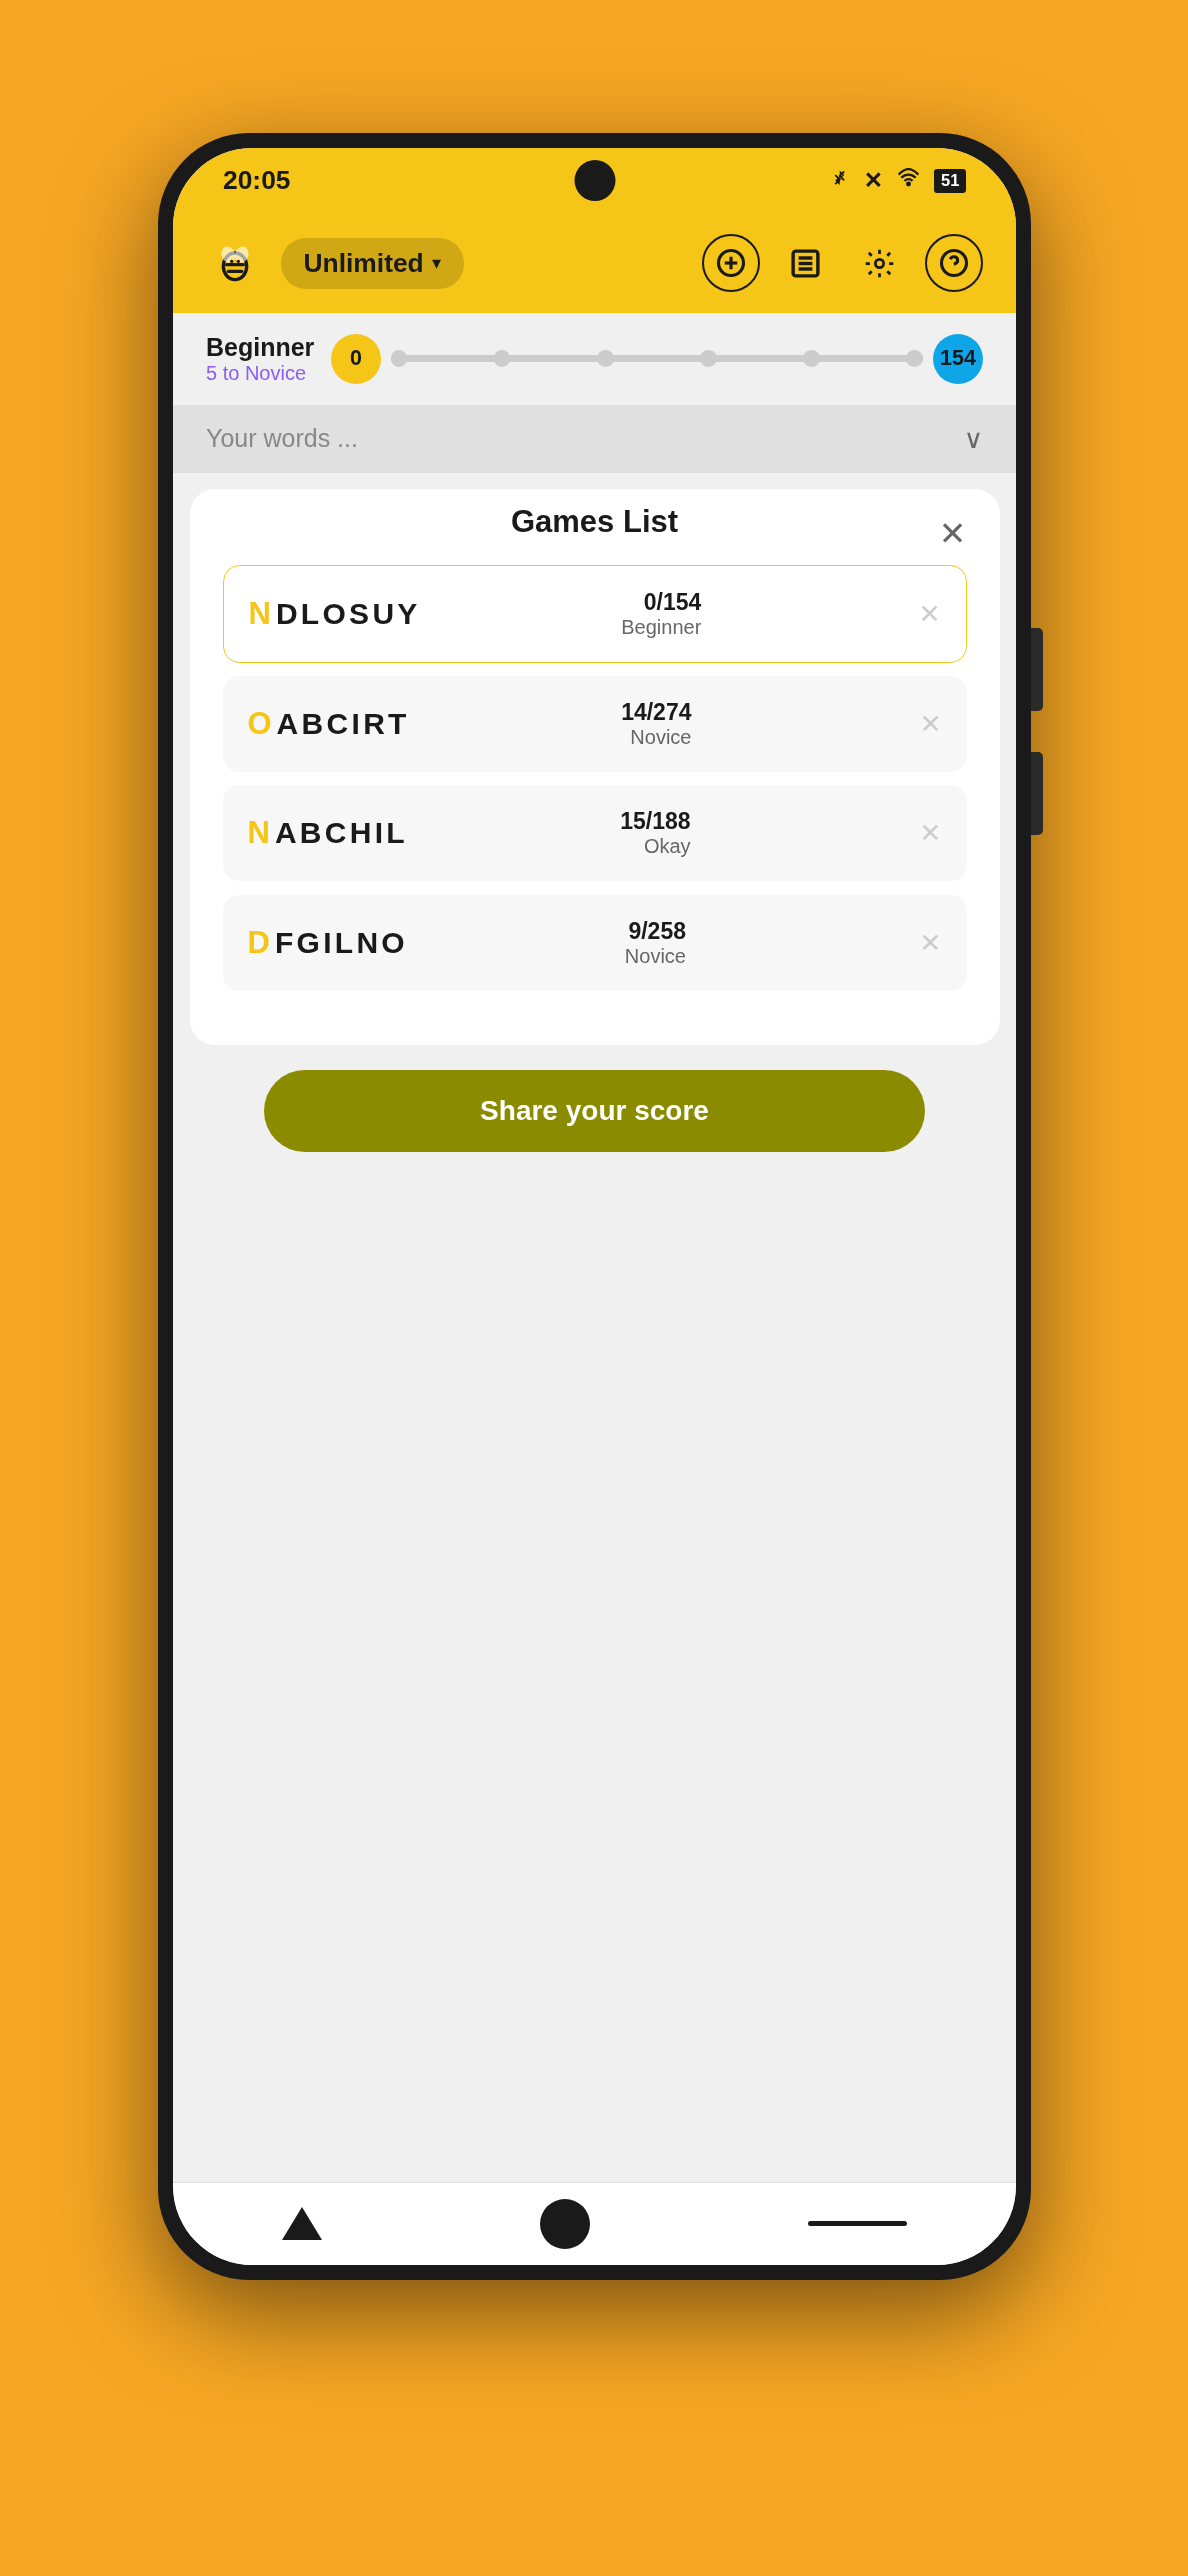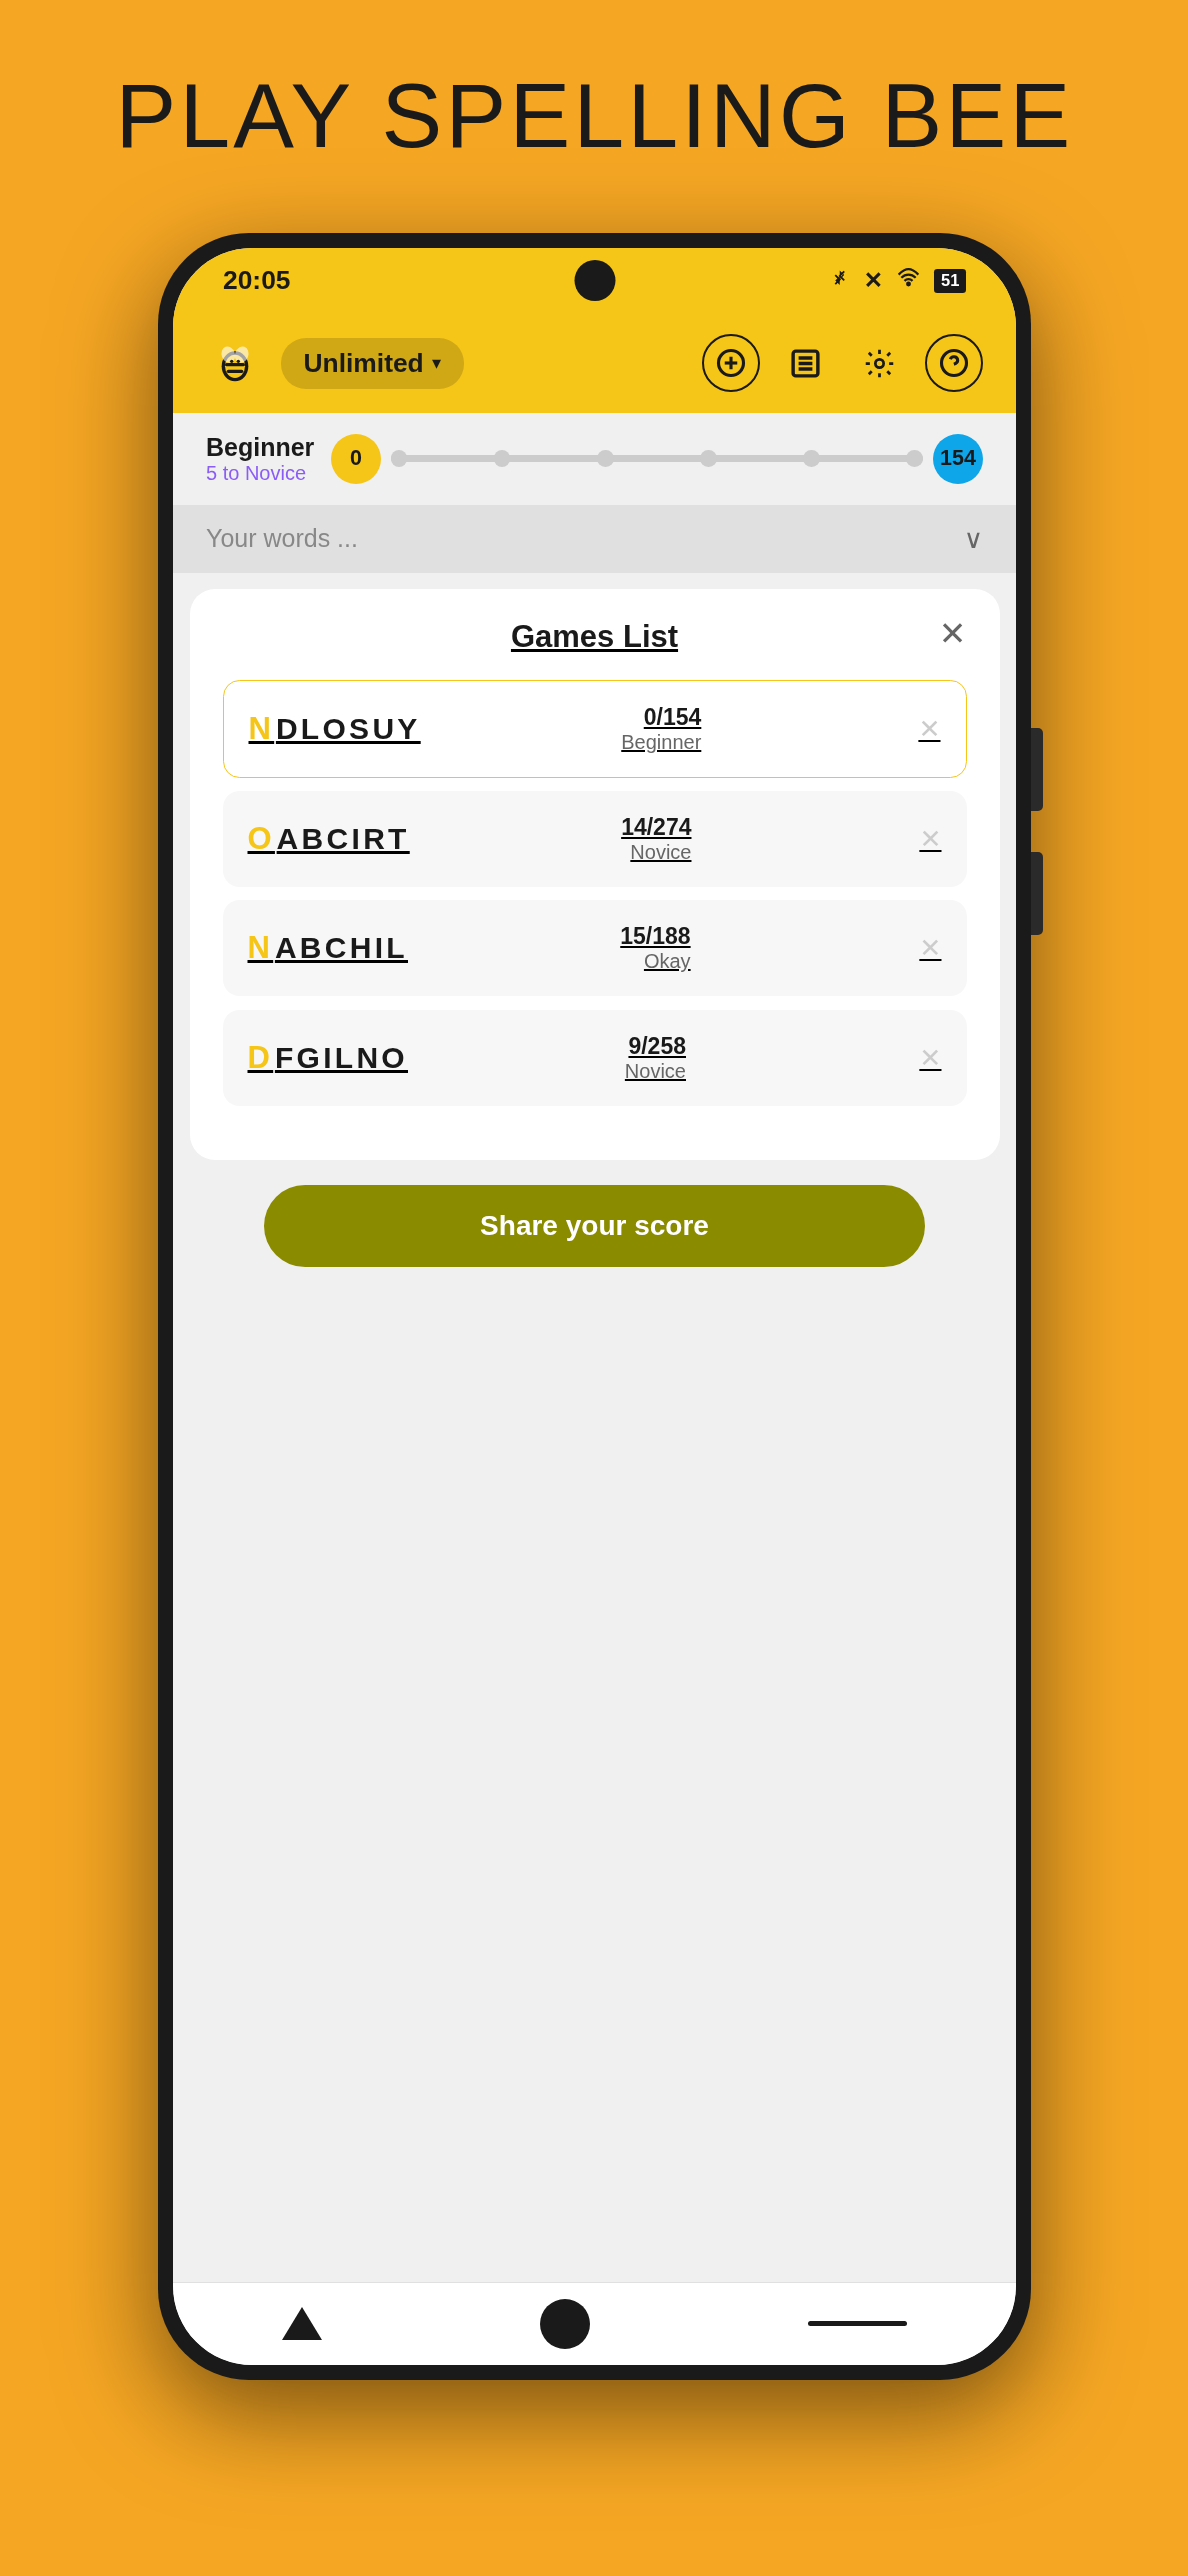--- a/index.html
+++ b/index.html
@@ -307,23 +307,22 @@
     .your-words-chevron {
       font-size: 26.4px;
       color: #666;
     }
 
     
     .games-list-panel {
       background: white;
       border-radius: 25px;
       margin: 16.5px 16.5px 0 16.5px;
-      padding: 30px 33px 41px 33px;
+      padding: 15px 33px 41px 33px;
       position: relative;
-      text-decoration: underline;
     }
 
     .games-list-title {
       font-size: 31px;
       font-weight: 700;
       text-align: center;
       color: #1a1a1a;
       margin-bottom: 25px;
     }
 
@@ -478,21 +477,20 @@
       height: 0;
       border-left: 20.6px solid transparent;
       border-right: 20.6px solid transparent;
       border-bottom: 33px solid #1a1a1a;
     }
   </style>
 </head>
 <body>
 
 <div class="header-area">
-  <div class="header-line1">PLAY SPELLING BEE</div>
 </div>
 
 <div class="phone-wrapper">
   <div class="phone">
     <div class="phone-inner">
 
       <div class="status-bar">
         <span class="status-time">20:05</span>
         <div class="status-camera"></div>
         <div class="status-icons">

